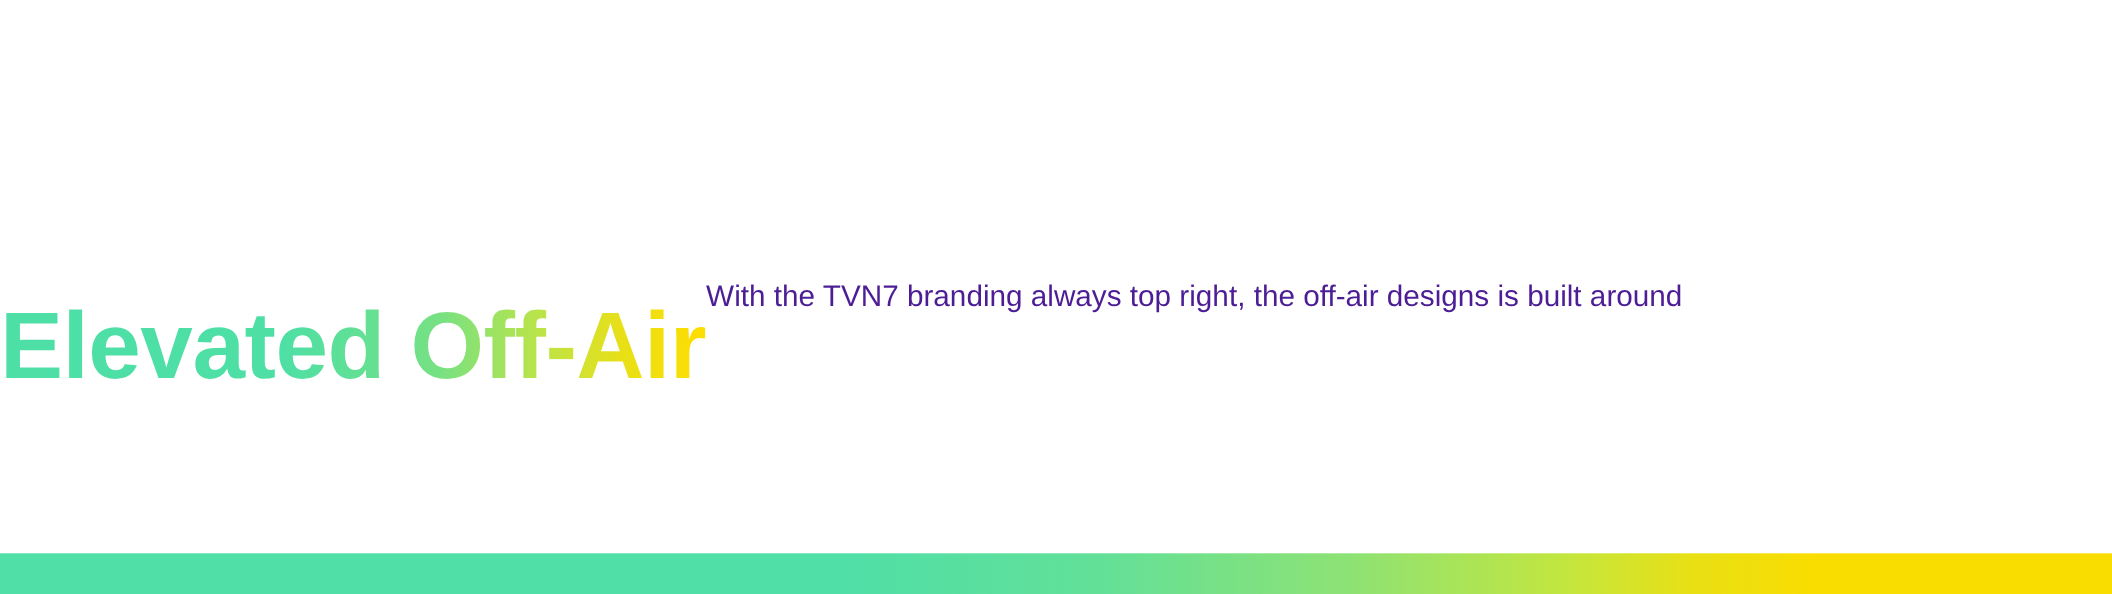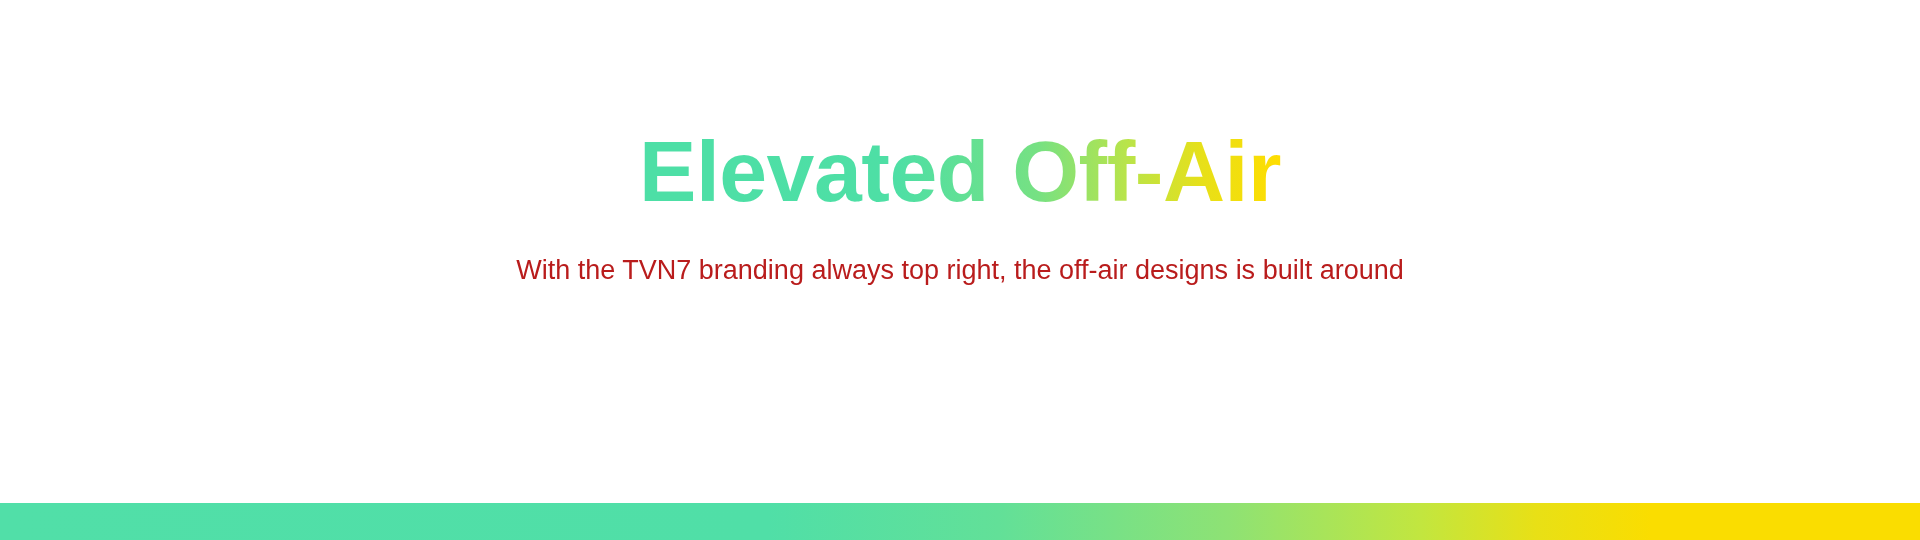--- a/index.html
+++ b/index.html
@@ -23,21 +23,21 @@
     box-sizing: border-box;
   }
 
   .content {
     position: absolute;
     left: 0;
     top: 0;
     width: 1920px;
     height: 503px;
     display: flex;
-    flex-direction: column;
+    flex-direction: row;
     align-items: center;
     justify-content: flex-start;
   }
 
   .headline {
     margin: 0;
     padding: 0;
     margin-top: 128px;
     font-family: "Liberation Sans", "DejaVu Sans", sans-serif;
     font-size: 86px;
@@ -63,21 +63,21 @@
   }
 
   .subhead {
     margin: 0;
     padding: 0;
     margin-top: 36px;
     font-family: "Liberation Sans", "DejaVu Sans", sans-serif;
     font-size: 27px;
     font-weight: 400;
     line-height: 1.37;
-    color: #b91c1c;
+    color: #4c1d95;
     text-align: center;
     max-width: 1060px;
   }
 
   .subhead-line {
     display: block;
   }
 
   .bottom-bar {
     position: absolute;

